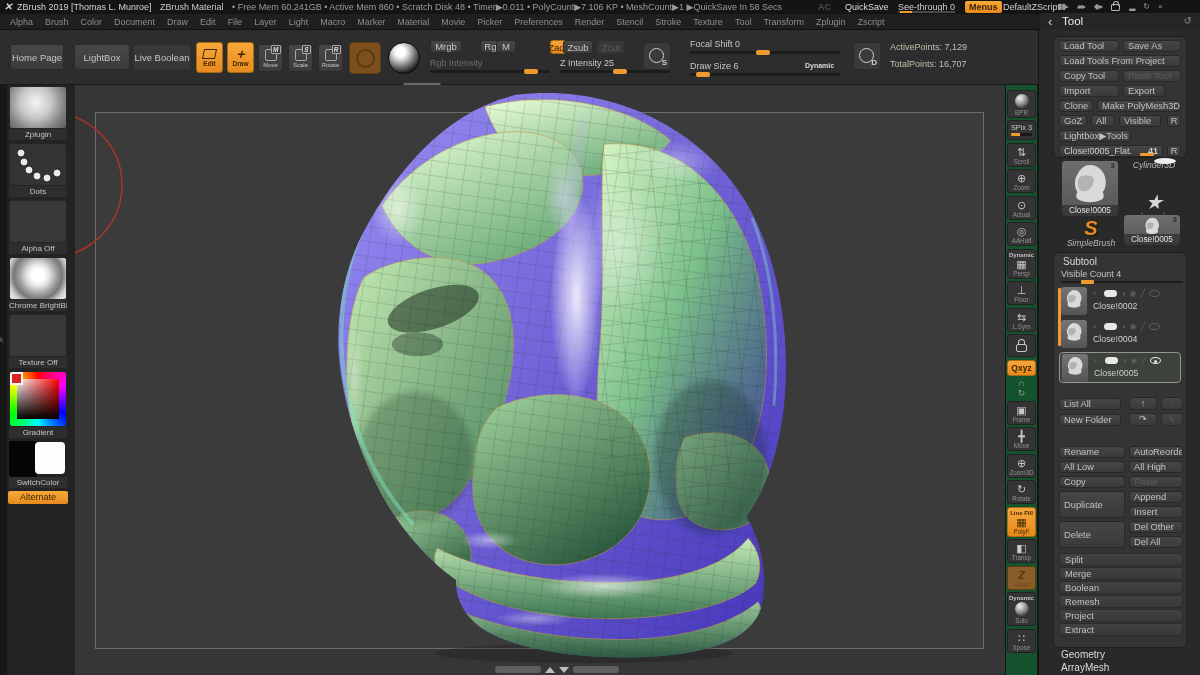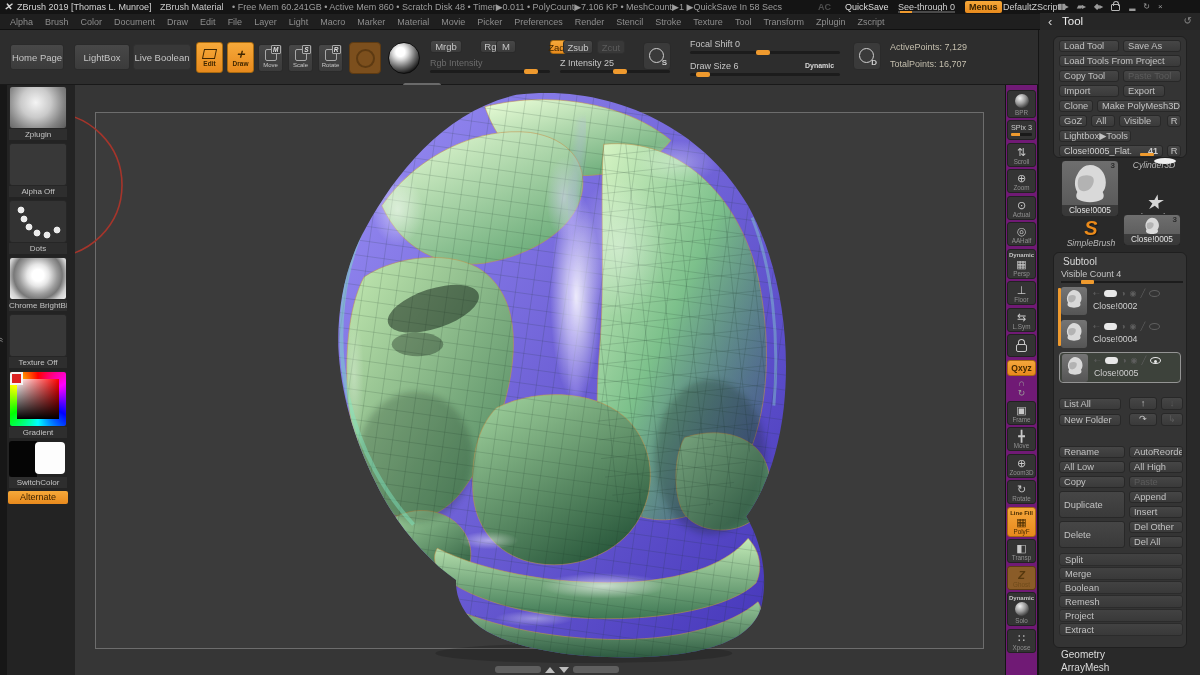--- a/index.html
+++ b/index.html
@@ -95,21 +95,21 @@
   
   .canvas { position:absolute; left:75px; top:85px; width:930px; height:590px; background:#363636; }
   .doc-frame { position:absolute; left:20px; top:27px; width:889px; height:537px; background:#3b3b3b; border:1px solid rgba(160,160,160,.5); }
   .canvas svg { position:absolute; left:0; top:0; }
   .tray-handle { position:absolute; left:420px; bottom:2px; display:flex; align-items:center; gap:4px; cursor:pointer; }
   .tray-handle .bar { width:46px; height:7px; background:#5f5f5f; border-radius:3px; }
   .tri-up { width:0; height:0; border-left:5px solid transparent; border-right:5px solid transparent; border-bottom:6px solid #bdbdbd; }
   .tri-dn { width:0; height:0; border-left:5px solid transparent; border-right:5px solid transparent; border-top:6px solid #bdbdbd; }
 
   
-  .rstrip { position:absolute; left:1005px; top:85px; width:33px; height:590px; background:#701a75; border-left:1px solid #141414; border-right:1px solid #141414; }
+  .rstrip { position:absolute; left:1005px; top:85px; width:33px; height:590px; background:#14532d; border-left:1px solid #141414; border-right:1px solid #141414; }
   #rstrip-items { padding-top:2px; }
   .rs-item { width:29px; margin:2.5px auto; background:#343434; border:1px solid #222; border-radius:3px; text-align:center; padding:2px 0 1px; cursor:pointer; }
   .rs-icon { display:block; font-size:11px; color:#c9c9c9; line-height:12px; }
   .rs-label { display:block; font-size:6.3px; color:#919191; line-height:7px; }
   .rs-sub { display:block; font-size:6px; font-weight:bold; color:#c2c2c2; line-height:6px; }
   .rs-sub:empty, .rs-label:empty { display:none; }
   .k-orange { background:linear-gradient(#f5a73c,#e8891c); border-color:#a96a12; }
   .k-orange .rs-icon, .k-orange .rs-label, .k-orange .rs-sub { color:#452a00; }
   .k-text .rs-label { font-size:8.5px; font-weight:bold; line-height:11px; }
   .k-ghost { background:#8a5c28; border-color:#5e3c14; }
@@ -317,26 +317,26 @@
   <aside class="ltray">
     <div class="ltray-edge">
       <span class="ltray-chev">«</span>
     </div>
     <div id="ltray-items">
         <div class="lt-item">
       <div class="lt-thumb sphere-gray"></div>
       <div class="lt-label">Zplugin</div>
     </div>
         <div class="lt-item">
+      <div class="lt-thumb dots"></div>
+      <div class="lt-label">Dots</div>
+    </div>
+        <div class="lt-item">
       <div class="lt-thumb empty"></div>
       <div class="lt-label">Alpha Off</div>
-    </div>
-        <div class="lt-item">
-      <div class="lt-thumb dots"></div>
-      <div class="lt-label">Dots</div>
     </div>
         <div class="lt-item">
       <div class="lt-thumb sphere-white"></div>
       <div class="lt-label">Chrome BrightBl</div>
     </div>
         <div class="lt-item">
       <div class="lt-thumb empty"></div>
       <div class="lt-label">Texture Off</div>
     </div>
         <div class="lt-item">

